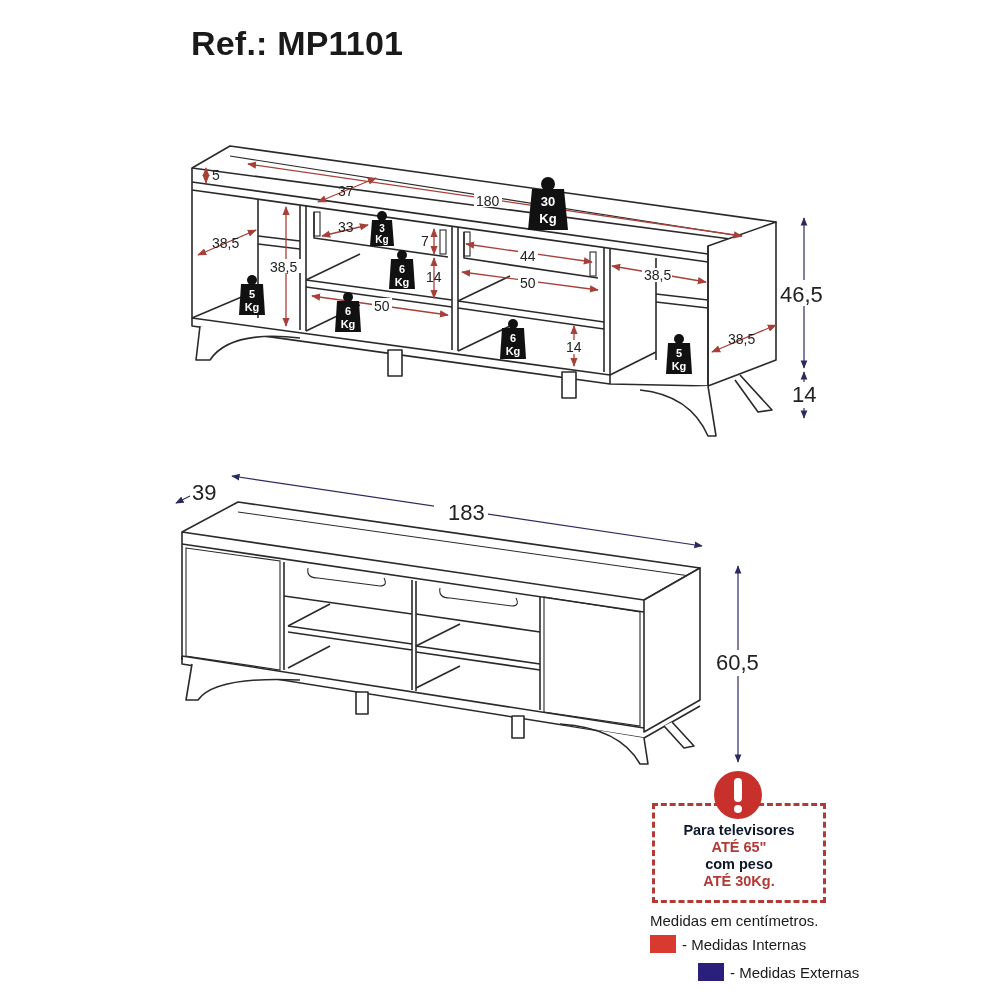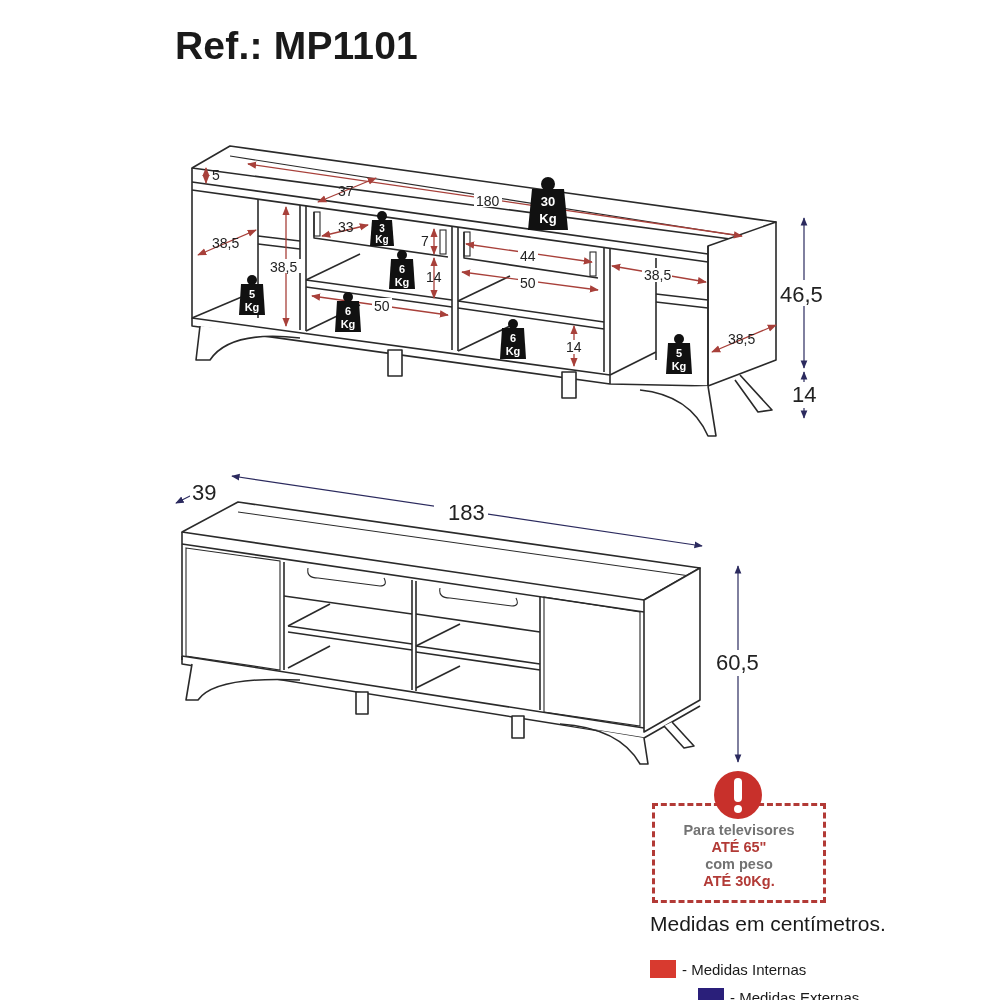--- a/index.html
+++ b/index.html
@@ -1,37 +1,37 @@
 <!DOCTYPE html>
 <html><head>
 <meta charset="utf-8">
 <style>
   html, body { margin: 0; padding: 0; background: #ffffff; }
   body { width: 1000px; height: 1000px; position: relative; overflow: hidden; font-family: "Liberation Sans", sans-serif; color: #1a1a1a; }
-  .title { position: absolute; left: 175px; top: 24px; font-size: 39px; font-weight: bold; letter-spacing: 0.2px; text-align: center; }
+  .title { position: absolute; left: 191px; top: 24px; font-size: 34px; font-weight: bold; letter-spacing: 0.2px; text-align: center; }
   svg.drawing { position: absolute; left: 0; top: 0; width: 1000px; height: 1000px; }
   svg .ln { stroke: #2a2a2a; stroke-width: 1.6; fill: none; stroke-linejoin: round; }
   svg .ln2 { stroke: #2a2a2a; stroke-width: 1.1; fill: none; }
   svg .fillw { fill: #ffffff; }
   svg .red { stroke: #a8403a; stroke-width: 1.3; fill: none; }
   svg .redhead { fill: #a8403a; }
   svg .blue { stroke: #2b2a5e; stroke-width: 1.2; fill: none; }
   svg .bluehead { fill: #2b2a5e; }
   svg text.dim { font-family: "Liberation Sans", sans-serif; font-size: 14px; fill: #222; }
   svg text.dimbig { font-family: "Liberation Sans", sans-serif; font-size: 22px; fill: #222; }
   svg .wt-body { fill: #111; }
   svg text.wt { font-family: "Liberation Sans", sans-serif; font-weight: bold; fill: #fff; text-anchor: middle; }
   .notice { position: absolute; left: 652px; top: 803px; width: 174px; height: 100px; border: 3px dashed #b23a36; box-sizing: border-box; text-align: center; font-weight: bold; font-size: 14.5px; line-height: 17px; padding-top: 16px; }
-  .notice .dark { color: #737373; display: block; }
+  .notice .dark { color: #0f172a; display: block; }
   .notice .accent { color: #b23a36; display: block; }
   .alert-icon { position: absolute; left: 714px; top: 771px; width: 48px; height: 48px; border-radius: 50%; background: #c8302b; }
   .alert-icon .bar { position: absolute; left: 20px; top: 7px; width: 8px; height: 24px; background: #fff; border-radius: 4px; }
   .alert-icon .dot { position: absolute; left: 20px; top: 34px; width: 8px; height: 8px; background: #fff; border-radius: 50%; }
-  .units { position: absolute; left: 650px; top: 912px; font-size: 21px; }
-  .legend-row { position: absolute; left: 650px; height: 20px; display: flex; align-items: center; font-size: 15px; margin-top: 25px; }
+  .units { position: absolute; left: 650px; top: 912px; font-size: 15px; }
+  .legend-row { position: absolute; left: 650px; height: 20px; display: flex; align-items: center; font-size: 15px; }
   .legend-row .sw { width: 26px; height: 18px; margin-right: 6px; }
 </style>
 </head>
 <body>
 
 <div class="title">Ref.: MP1101</div>
 
 <svg class="drawing" viewBox="0 0 1000 1000">
   <defs>
     <marker id="ar" viewBox="0 0 10 10" refX="9" refY="5" markerWidth="7" markerHeight="7" orient="auto-start-reverse">

